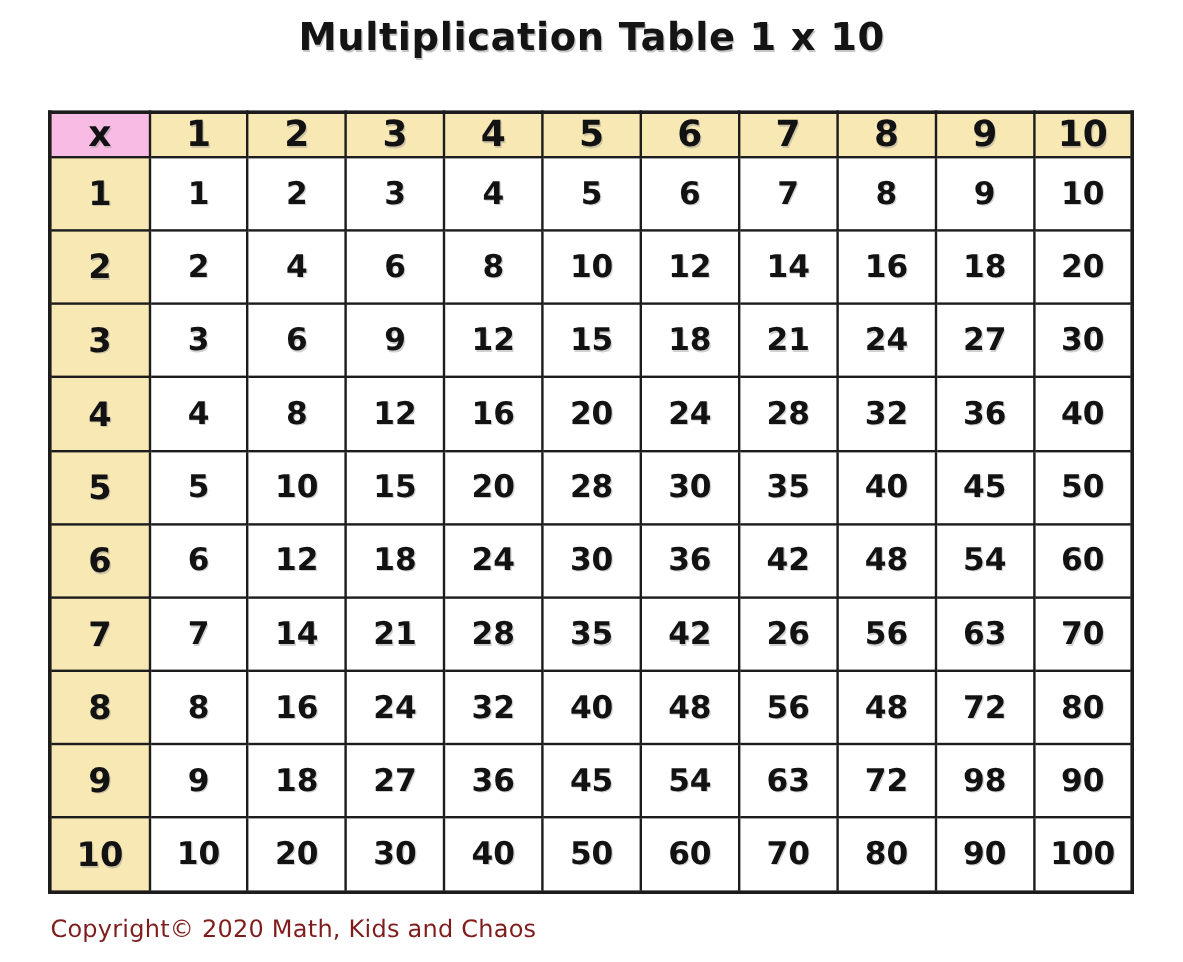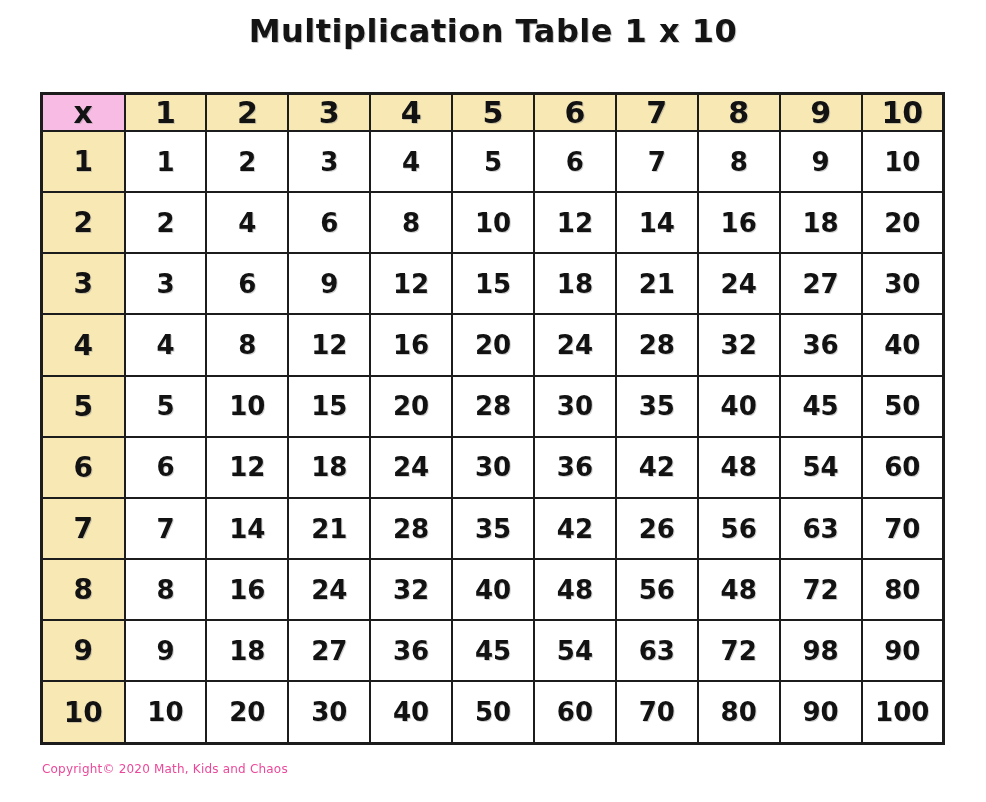--- a/index.html
+++ b/index.html
@@ -61,24 +61,24 @@
     font-size: 28px;
   }
   .mult-table tbody td {
     background: var(--body-bg, #ffffff);
     font-size: 26px;
   }
   .copyright {
     position: absolute;
     left: 42px;
     top: 762px;
-    font-size: 12px;
+    font-size: 20px;
     font-weight: 400;
     letter-spacing: 0.2px;
-    color: #ec4899;
+    color: #7f1d1d;
     text-shadow: none;
   }
 </style>
 </head>
 <body>
 
 <div class="page">
   <h1 class="title">Multiplication Table 1 x 10</h1>
 
   <table class="mult-table">

